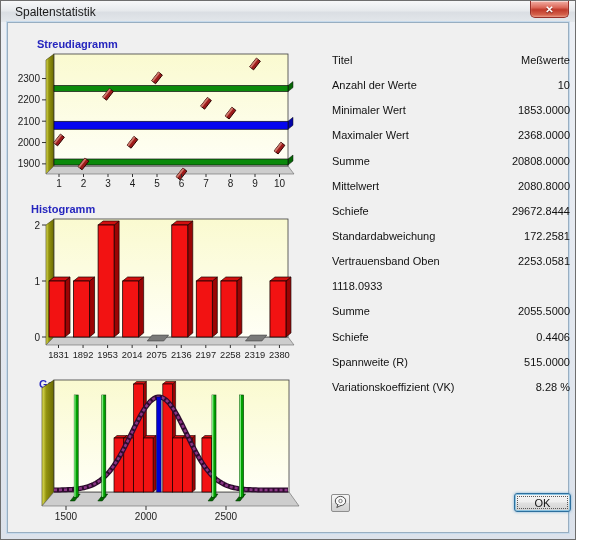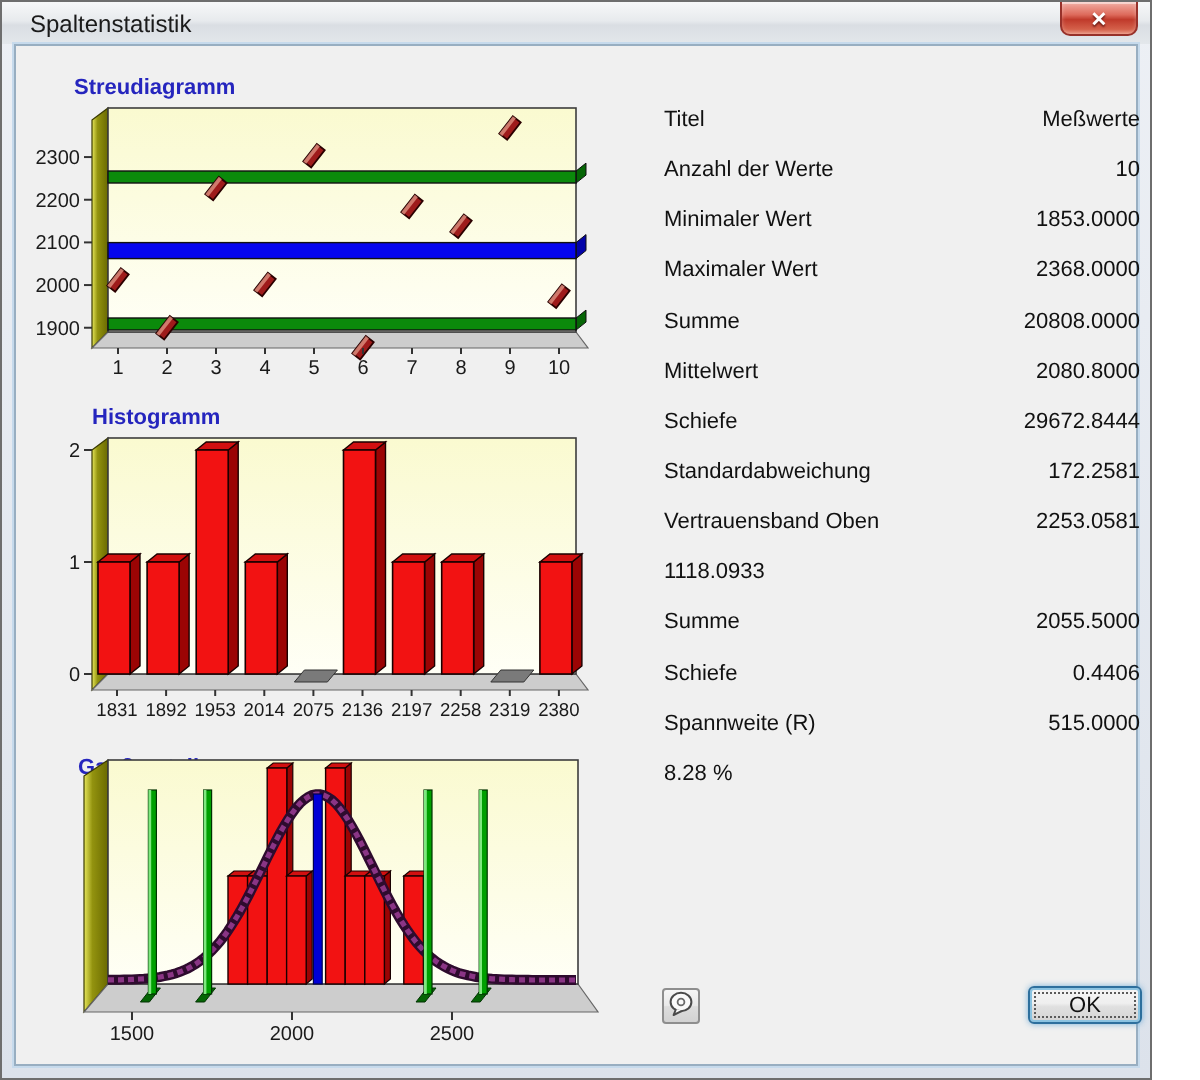--- a/index.html
+++ b/index.html
@@ -132,21 +132,21 @@
         <line x1="198" y1="128" x2="198" y2="131" stroke="#333" stroke-width="1"></line>
         <text x="198" y="141" font-size="10" font-family="Liberation Sans, sans-serif" fill="#1a1a1a" text-anchor="middle">7</text>
         <line x1="222.5" y1="128" x2="222.5" y2="131" stroke="#333" stroke-width="1"></line>
         <text x="222.5" y="141" font-size="10" font-family="Liberation Sans, sans-serif" fill="#1a1a1a" text-anchor="middle">8</text>
         <line x1="247" y1="128" x2="247" y2="131" stroke="#333" stroke-width="1"></line>
         <text x="247" y="141" font-size="10" font-family="Liberation Sans, sans-serif" fill="#1a1a1a" text-anchor="middle">9</text>
         <line x1="271.5" y1="128" x2="271.5" y2="131" stroke="#333" stroke-width="1"></line>
         <text x="271.5" y="141" font-size="10" font-family="Liberation Sans, sans-serif" fill="#1a1a1a" text-anchor="middle">10</text>
       </svg>
 
-    <span class="chart-title" style="left:38px;top:180px">Histogramm</span>
+    <span class="chart-title" style="left:23px;top:180px">Histogramm</span>
     <svg id="chart-bars" class="chart" style="top:190px" width="308" height="152">
         <defs>
           <linearGradient id="s2pg" x1="0" y1="0" x2="0" y2="1">
             <stop offset="0" stop-color="#FAFAD0"></stop>
             <stop offset="1" stop-color="#FFFFF6"></stop>
           </linearGradient>
           <linearGradient id="s2wg" x1="0" y1="0" x2="1" y2="0">
             <stop offset="0" stop-color="#E6E65A"></stop>
             <stop offset="0.35" stop-color="#93930F"></stop>
             <stop offset="1" stop-color="#6A6A00"></stop>
@@ -318,20 +318,21 @@
         </div>
         <div class="srow">
           <span class="slabel">Schiefe</span>
           <span class="svalue">0.4406</span>
         </div>
         <div class="srow">
           <span class="slabel">Spannweite (R)</span>
           <span class="svalue">515.0000</span>
         </div>
         <div class="srow">
+          <span class="slabel">Variationskoeffizient (VK)</span>
           <span class="svalue">8.28 %</span>
         </div>
       </div>
 
     <button class="icon-btn">
       <svg width="15" height="14" viewBox="0 0 15 14">
         <ellipse cx="7.5" cy="6" rx="5.2" ry="4.6" fill="#FAFAFA" stroke="#4a4a4a" stroke-width="1"></ellipse>
         <path d="M5 9.5 L3.8 12.5 L8 10.4" fill="#FAFAFA" stroke="#4a4a4a" stroke-width="1" stroke-linejoin="round"></path>
         <circle cx="7.5" cy="6" r="1.7" fill="none" stroke="#6a6a6a" stroke-width="0.9"></circle>
       </svg>

